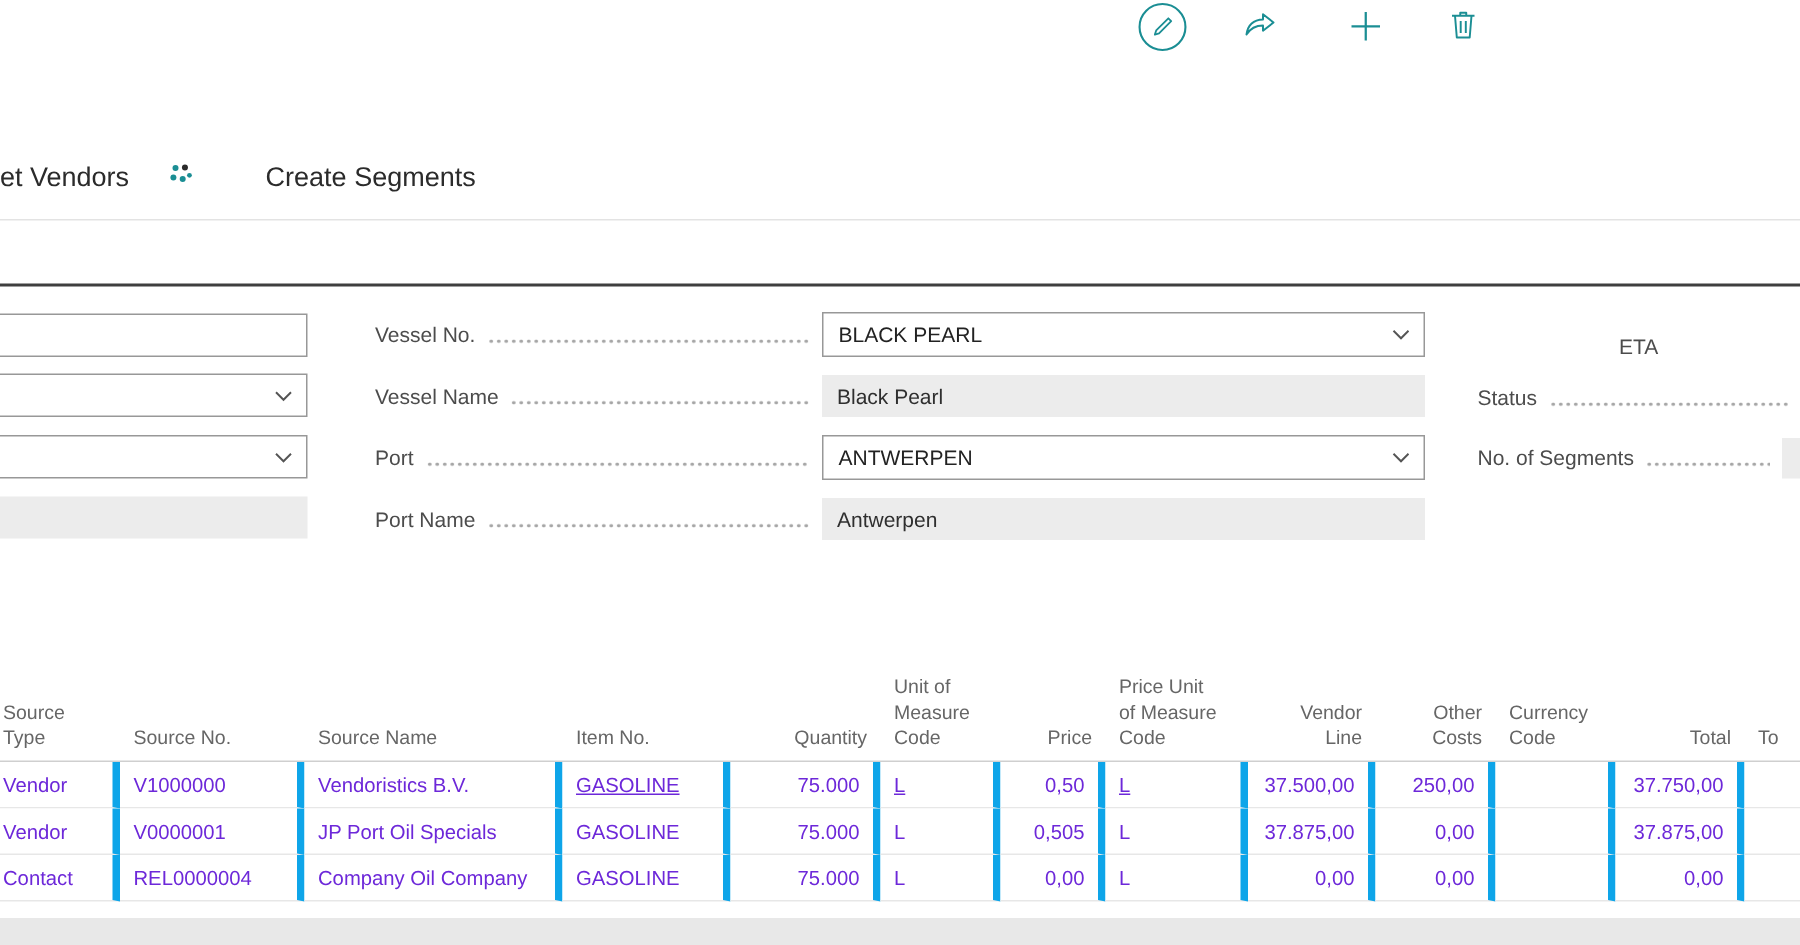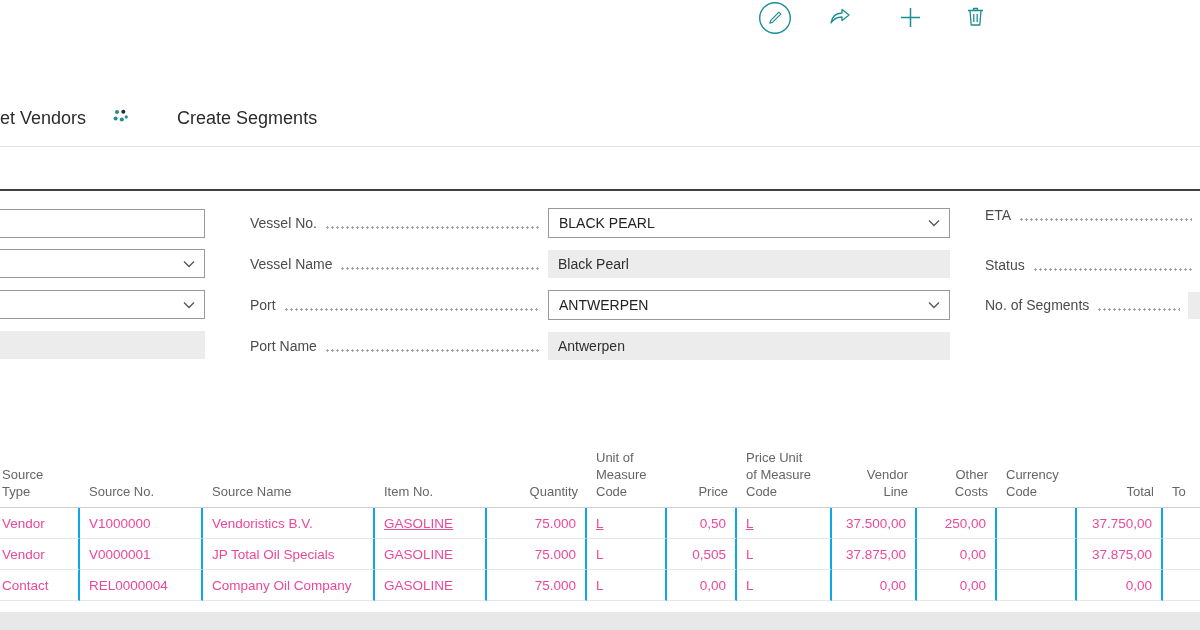--- a/index.html
+++ b/index.html
@@ -35,39 +35,39 @@
   .combobox { padding-right:30px; }
   .chev { position:absolute; right:9px; top:50%; transform:translateY(-50%); line-height:0; }
 
   .mid-row { left:250px; width:700px; height:30px; }
   .mid-row .field { width:402px; flex:none; }
   .r1 { top:208px; } .r2 { top:249px; } .r3 { top:290px; } .r4 { top:331px; }
   .mid-row .field.readonly { height:28px; }
   .mid-row .field.combobox { height:30px; }
 
   .right-row { left:985px; width:215px; height:28px; }
-  .rr1 { top:201px; } .rr2 { top:251px; } .rr3 { top:291px; }
+  .rr1 { top:223px;flex-direction:column; } .rr2 { top:251px; } .rr3 { top:291px; }
   .stub { width:12px; height:27px; background:#ececec; flex:none; }
 
   .lf { position:absolute; left:-56px; width:261px; }
   .lf1 { top:209px; height:29px; }
   .lf2 { top:249px; height:29px; }
   .lf3 { top:290px; height:29px; }
   .lf4 { top:331px; height:28px; }
 
   
   .table { position:absolute; left:0; top:440px; width:1260px;
            --cols:80px 123px 172px 112px 100px 80px 70px 95px 85px 80px 80px 86px 97px; }
   .t-head { display:grid; grid-template-columns:var(--cols); border-bottom:1px solid #cfcfcf; height:68px; }
   .th { display:flex; align-items:flex-end; padding:0 9px 7px 9px; font-size:13px; color:#666;
         white-space:pre-line; line-height:17px; cursor:pointer; }
   .th.align-right { justify-content:flex-end; text-align:right; }
   .t-body { display:grid; grid-template-columns:var(--cols); }
-  .td { height:31px; display:flex; align-items:center; padding:0 9px; font-size:13.5px; color:#ec4899;
-        border-right:2px solid #0ea5e9; border-bottom:1px solid #e7e7e7; background:#fff; }
+  .td { height:31px; display:flex; align-items:center; padding:0 9px; font-size:13.5px; color:#6d28d9;
+        border-right:5px solid #0ea5e9; border-bottom:1px solid #e7e7e7; background:#fff; }
   .td.align-right { justify-content:flex-end; }
   .td.underline { text-decoration:underline; }
   .th[data-name="column-header-source_type"], .td[data-name="cell-source_type"] { padding-left:2px; }
 
   .status-bar { position:absolute; left:0; right:0; bottom:0; height:18px; background:#e8e8e8; }
 </style>
 </head>
 <body>
 
 <div class="screen" data-name="page">
@@ -224,21 +224,21 @@
         <div class="td align-left underline" data-name="cell-uom_code">L</div>
         <div class="td align-right" data-name="cell-price">0,50</div>
         <div class="td align-left underline" data-name="cell-price_uom_code">L</div>
         <div class="td align-right" data-name="cell-total_line">37.500,00</div>
         <div class="td align-right" data-name="cell-other_costs">250,00</div>
         <div class="td align-left" data-name="cell-currency_code"></div>
         <div class="td align-right" data-name="cell-total">37.750,00</div>
         <div class="td align-left" data-name="cell-total_cut"></div>
         <div class="td align-left" data-name="cell-source_type">Vendor</div>
         <div class="td align-left" data-name="cell-source_no">V0000001</div>
-        <div class="td align-left" data-name="cell-source_name">JP Total Oil Specials</div>
+        <div class="td align-left" data-name="cell-source_name">JP Port Oil Specials</div>
         <div class="td align-left" data-name="cell-item_no">GASOLINE</div>
         <div class="td align-right" data-name="cell-quantity">75.000</div>
         <div class="td align-left" data-name="cell-uom_code">L</div>
         <div class="td align-right" data-name="cell-price">0,505</div>
         <div class="td align-left" data-name="cell-price_uom_code">L</div>
         <div class="td align-right" data-name="cell-total_line">37.875,00</div>
         <div class="td align-right" data-name="cell-other_costs">0,00</div>
         <div class="td align-left" data-name="cell-currency_code"></div>
         <div class="td align-right" data-name="cell-total">37.875,00</div>
         <div class="td align-left" data-name="cell-total_cut"></div>

